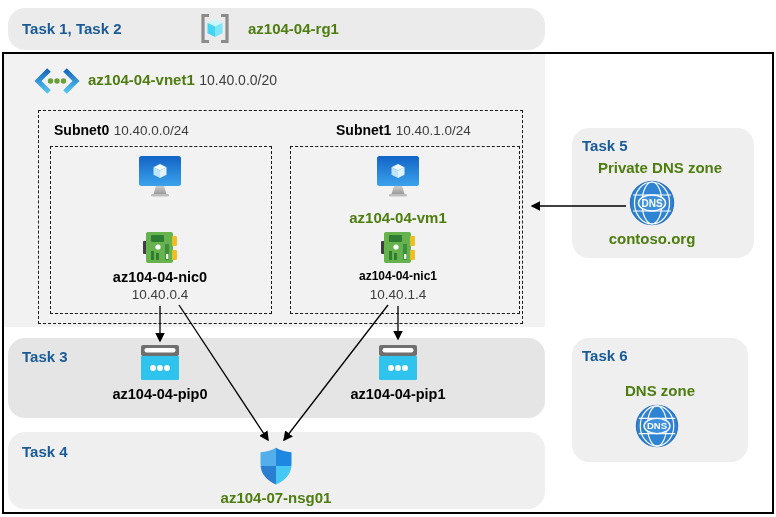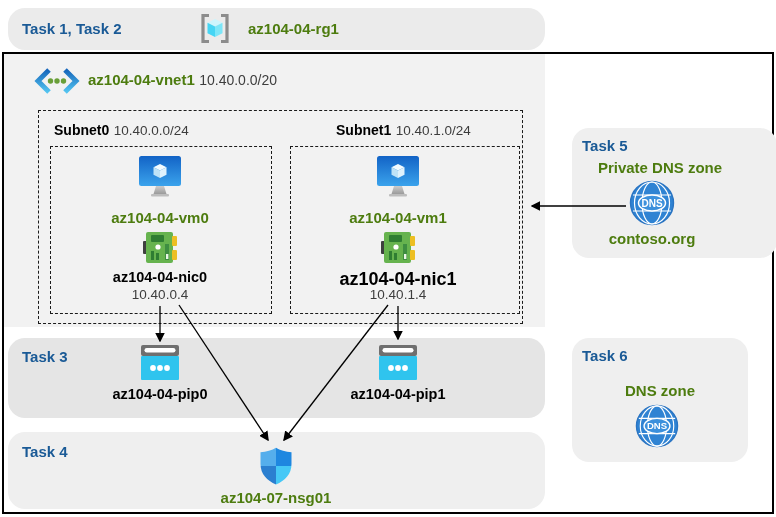--- a/index.html
+++ b/index.html
@@ -96,21 +96,20 @@
         </linearGradient>
       </defs>
       <rect x="0" y="0" width="42" height="30" rx="2.5" fill="url(#vmGrad)"></rect>
       <polygon points="21,8 27.5,11.3 21,14.6 14.5,11.3" fill="#f2fbff"></polygon>
       <polygon points="14.5,11.3 21,14.6 21,22 14.5,18.7" fill="#bfe3f7"></polygon>
       <polygon points="27.5,11.3 21,14.6 21,22 27.5,18.7" fill="#dff2fd"></polygon>
       <polygon points="17,30 25,30 27.5,38 14.5,38" fill="url(#standGrad)"></polygon>
       <rect x="12" y="38" width="18" height="2.4" rx="1" fill="#bdbdbd"></rect>
     </svg>
   </div>
-  <div class="abs name center" style="left:80px; top:209px; width:160px;">az104-04-vm0</div>
 
   <div class="abs icon" style="left:143px; top:230px;">
     <svg width="35" height="35" viewBox="0 0 35 35">
       <rect x="0" y="11" width="5" height="13" rx="1" fill="#3f3f3f"></rect>
       <rect x="3" y="2" width="27" height="31" rx="2" fill="#66b34e"></rect>
       <rect x="29" y="6" width="5" height="10" rx="1" fill="#edbf23"></rect>
       <rect x="29" y="20" width="5" height="10" rx="1" fill="#edbf23"></rect>
       <rect x="8" y="5" width="13" height="7" rx="1" fill="#2f7d32"></rect>
       <circle cx="15" cy="17" r="2.6" fill="#ffffff"></circle>
       <rect x="8" y="21" width="3" height="9" fill="#2f7d32"></rect>
@@ -141,21 +140,21 @@
       <rect x="29" y="6" width="5" height="10" rx="1" fill="#edbf23"></rect>
       <rect x="29" y="20" width="5" height="10" rx="1" fill="#edbf23"></rect>
       <rect x="8" y="5" width="13" height="7" rx="1" fill="#2f7d32"></rect>
       <circle cx="15" cy="17" r="2.6" fill="#ffffff"></circle>
       <rect x="8" y="21" width="3" height="9" fill="#2f7d32"></rect>
       <rect x="13" y="23" width="3" height="7" fill="#2f7d32"></rect>
       <rect x="22" y="14" width="4" height="16" fill="#3e8e41"></rect>
       <rect x="23" y="24" width="2.4" height="5" fill="#eaf6e6"></rect>
     </svg>
   </div>
-  <div class="abs name-sm center" style="left:318px; top:269px; width:160px; font-size:18px;">az104-04-nic1</div>
+  <div class="abs name-sm center" style="left:318px; top:269px; width:160px; font-size:12px;">az104-04-nic1</div>
   <div class="abs ip center" style="left:318px; top:287px; width:160px;">10.40.1.4</div>
 
   <div class="abs band" style="left:8px; top:338px; width:537px; height:80px; background:#e5e5e5;">
     <div class="abs tasklabel" style="left:14px; top:10px;">Task 3</div>
   </div>
 
   <div class="abs icon" style="left:141px; top:345px;">
     <svg width="38" height="35" viewBox="0 0 38 35">
       <rect x="0" y="0" width="38" height="11" rx="2" fill="#6f6f6f"></rect>
       <rect x="3.5" y="3" width="31" height="4.5" rx="2.2" fill="#ffffff"></rect>
@@ -193,21 +192,21 @@
       <g clip-path="url(#shieldClip)">
         <rect x="0" y="0" width="17" height="19" fill="#55aeec"></rect>
         <rect x="17" y="0" width="17" height="19" fill="#1e87e0"></rect>
         <rect x="0" y="19" width="17" height="19" fill="#2b7fd0"></rect>
         <rect x="17" y="19" width="17" height="19" fill="#45c8f6"></rect>
       </g>
     </svg>
   </div>
   <div class="abs name center" style="left:196px; top:489px; width:160px;">az104-07-nsg01</div>
 
-  <div class="abs band" style="left:572px; top:128px; width:205px; height:130px; background:#efefef;">
+  <div class="abs band" style="left:572px; top:128px; width:182px; height:130px; background:#efefef;">
     <div class="abs tasklabel" style="left:10px; top:9px;">Task 5</div>
     <div class="abs name center" style="left:8px; top:31px; width:160px;">Private DNS zone</div>
     <div class="abs icon" style="left:57px; top:52px;">
       <svg width="46" height="46" viewBox="0 0 46 46">
         <circle cx="23" cy="23" r="21.5" fill="#2f83d3" stroke="#2a74c2" stroke-width="1.4"></circle>
         <ellipse cx="23" cy="23" rx="10" ry="21" fill="none" stroke="#ffffff" stroke-width="1.2"></ellipse>
         <ellipse cx="23" cy="23" rx="17.5" ry="21" fill="none" stroke="#ffffff" stroke-width="1.2"></ellipse>
         <line x1="4" y1="15" x2="42" y2="15" stroke="#ffffff" stroke-width="1.2"></line>
         <line x1="4" y1="31" x2="42" y2="31" stroke="#ffffff" stroke-width="1.2"></line>
         <ellipse cx="23" cy="23" rx="13.5" ry="8" fill="#3c90dc" stroke="#ffffff" stroke-width="1.5"></ellipse>

